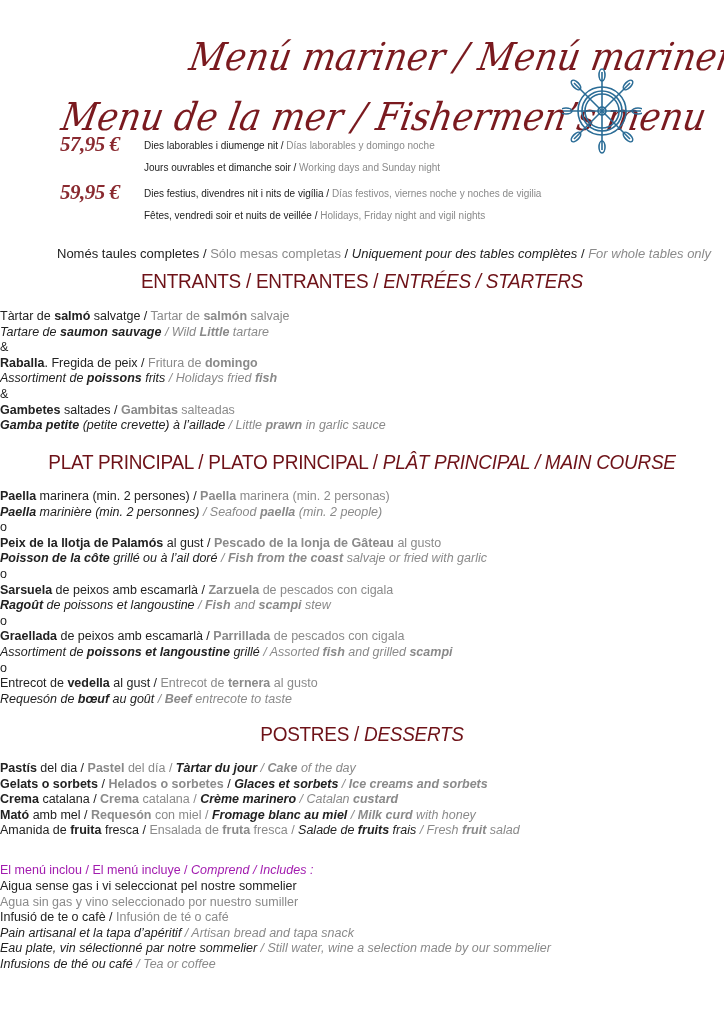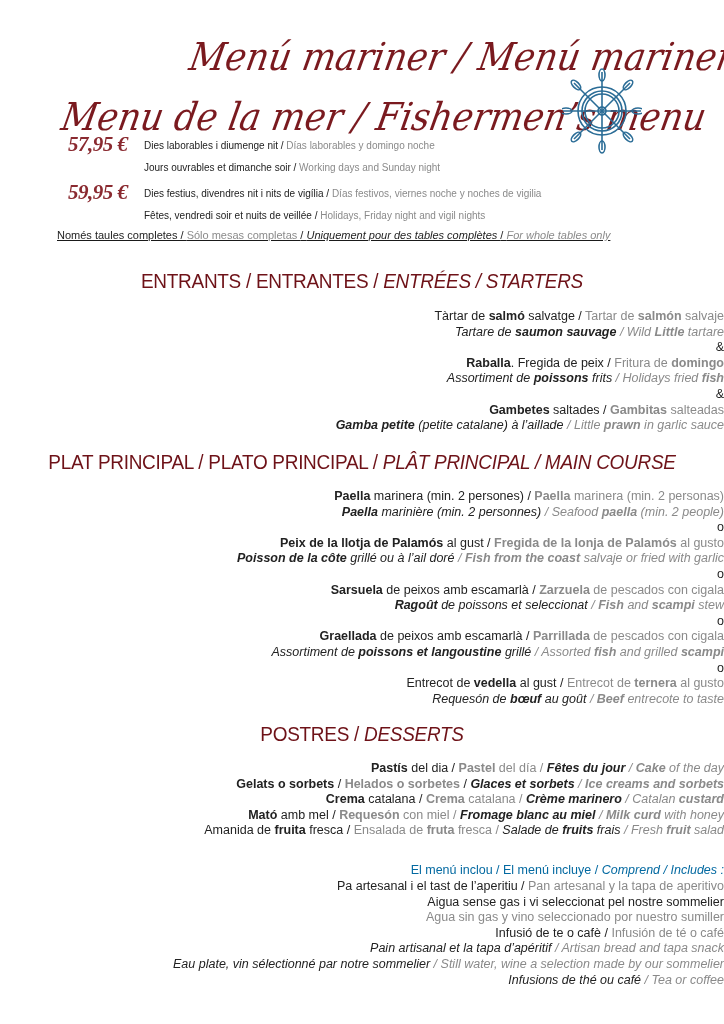--- a/index.html
+++ b/index.html
@@ -3,33 +3,33 @@
 <meta charset="utf-8">
 <style>
   html, body { margin: 0; padding: 0; background: #ffffff; }
   body { width: 724px; height: 1024px; position: relative; overflow: hidden;
          font-family: "Liberation Sans", sans-serif; color: #1a1a1a; }
   .title { position: absolute; font-family: "DejaVu Serif", serif; font-style: italic;
            color: #7a1a1f; font-weight: normal; transform: skewX(-8deg); letter-spacing: 0px; white-space: nowrap; }
   .title1 { left: 190px; top: 14px; font-size: 35px; transform: skewX(-10deg) scaleY(1.1); }
   .title2 { left: 62px; top: 74px; font-size: 35px; transform: skewX(-10deg) scaleY(1.1); }
   .wheel { position: absolute; left: 562px; top: 64px; width: 80px; height: 90px; }
-  .price { position: absolute; left: 68px; font-family: "Liberation Serif", serif; font-style: italic; font-weight: bold;
+  .price { position: absolute; left: 60px; font-family: "Liberation Serif", serif; font-style: italic; font-weight: bold;
            font-size: 21px; color: #8a2a30; letter-spacing: -0.5px; }
   .cond { position: absolute; left: 144px; font-size: 10px; white-space: nowrap; }
-  .note { position: absolute; left: 57px; top: 229px; font-size: 11px; white-space: nowrap; text-decoration: underline; }
+  .note { position: absolute; left: 57px; top: 246px; font-size: 13px; white-space: nowrap; }
   .gray { color: #8a8a8a; }
   .dark { color: #222; }
   .b { font-weight: bold; }
   .i { font-style: italic; }
   .section-title { position: absolute; left: 0; width: 724px; text-align: center; font-size: 19px;
                    color: #6e1218; font-weight: normal; letter-spacing: -0.3px; transform: scaleY(1.08); }
-  .block { position: absolute; left: 0; width: 724px; text-align: right; font-size: 12.5px; line-height: 15.6px; }
+  .block { position: absolute; left: 0; width: 724px; text-align: left; font-size: 12.5px; line-height: 15.6px; }
   .block .line { white-space: nowrap; }
-  .red { color: #0369a1; }
+  .red { color: #a21caf; }
 </style>
 </head>
 <body>
 
 <h1 class="title title1">Menú mariner / Menú marinero</h1>
 <h1 class="title title2">Menu de la mer / Fishermen’s menu</h1>
 
 <div class="wheel">
   <svg width="80" height="90" viewBox="0 0 80 90">
     <g fill="none" stroke="#2a6c96" stroke-width="1.6">
@@ -65,52 +65,51 @@
 
 <h2 class="section-title" style="top:271px;margin:0"><span class="">ENTRANTS / ENTRANTES / </span><span class="i">ENTRÉES / STARTERS</span></h2>
 <div class="block" style="top:309px">
     <div class="line"><span class="dark">Tàrtar de </span><span class="dark b">salmó</span><span class="dark"> salvatge / </span><span class="gray">Tartar de </span><span class="gray b">salmón</span><span class="gray"> salvaje</span></div>
     <div class="line"><span class="dark i">Tartare de </span><span class="dark i b">saumon sauvage</span><span class="gray i"> / </span><span class="gray i">Wild </span><span class="gray i b">Little</span><span class="gray i"> tartare</span></div>
     <div class="line"><span class="dark">&amp;</span></div>
     <div class="line"><span class="dark b">Raballa</span><span class="dark">. Fregida de peix / </span><span class="gray">Fritura de </span><span class="gray b">domingo</span></div>
     <div class="line"><span class="dark i">Assortiment de </span><span class="dark i b">poissons</span><span class="dark i"> frits</span><span class="gray i"> / Holidays fried </span><span class="gray i b">fish</span></div>
     <div class="line"><span class="dark">&amp;</span></div>
     <div class="line"><span class="dark b">Gambetes</span><span class="dark"> saltades / </span><span class="gray b">Gambitas</span><span class="gray"> salteadas</span></div>
-    <div class="line"><span class="dark i b">Gamba petite</span><span class="dark i"> (petite catalane) à l’aillade</span><span class="gray i"> / Little </span><span class="gray i b">prawn</span><span class="gray i"> in garlic sauce</span></div>
+    <div class="line"><span class="dark i b">Gamba petite</span><span class="dark i"> (petite crevette) à l’aillade</span><span class="gray i"> / Little </span><span class="gray i b">prawn</span><span class="gray i"> in garlic sauce</span></div>
   </div>
 
 <h2 class="section-title" style="top:452px;margin:0"><span class="">PLAT PRINCIPAL / PLATO PRINCIPAL / </span><span class="i">PLÂT PRINCIPAL / MAIN COURSE</span></h2>
 <div class="block" style="top:489px">
     <div class="line"><span class="dark b">Paella</span><span class="dark"> marinera (min. 2 persones) / </span><span class="gray b">Paella</span><span class="gray"> marinera (min. 2 personas)</span></div>
     <div class="line"><span class="dark i b">Paella</span><span class="dark i"> marinière (min. 2 personnes)</span><span class="gray i"> / Seafood </span><span class="gray i b">paella</span><span class="gray i"> (min. 2 people)</span></div>
     <div class="line"><span class="dark">o</span></div>
-    <div class="line"><span class="dark b">Peix de la llotja de Palamós</span><span class="dark"> al gust / </span><span class="gray b">Fregida de la lonja de Palamós</span><span class="gray"> al gusto</span></div>
+    <div class="line"><span class="dark b">Peix de la llotja de Palamós</span><span class="dark"> al gust / </span><span class="gray b">Pescado de la lonja de Gâteau</span><span class="gray"> al gusto</span></div>
     <div class="line"><span class="dark i b">Poisson de la côte</span><span class="dark i"> grillé ou à l’ail doré</span><span class="gray i"> / </span><span class="gray i b">Fish from the coast</span><span class="gray i"> salvaje or fried with garlic</span></div>
     <div class="line"><span class="dark">o</span></div>
     <div class="line"><span class="dark b">Sarsuela</span><span class="dark"> de peixos amb escamarlà / </span><span class="gray b">Zarzuela</span><span class="gray"> de pescados con cigala</span></div>
-    <div class="line"><span class="dark i b">Ragoût</span><span class="dark i"> de poissons et seleccionat</span><span class="gray i"> / </span><span class="gray i b">Fish</span><span class="gray i"> and </span><span class="gray i b">scampi</span><span class="gray i"> stew</span></div>
+    <div class="line"><span class="dark i b">Ragoût</span><span class="dark i"> de poissons et langoustine</span><span class="gray i"> / </span><span class="gray i b">Fish</span><span class="gray i"> and </span><span class="gray i b">scampi</span><span class="gray i"> stew</span></div>
     <div class="line"><span class="dark">o</span></div>
     <div class="line"><span class="dark b">Graellada</span><span class="dark"> de peixos amb escamarlà / </span><span class="gray b">Parrillada</span><span class="gray"> de pescados con cigala</span></div>
     <div class="line"><span class="dark i">Assortiment de </span><span class="dark i b">poissons et langoustine</span><span class="dark i"> grillé</span><span class="gray i"> / Assorted </span><span class="gray i b">fish</span><span class="gray i"> and grilled </span><span class="gray i b">scampi</span></div>
     <div class="line"><span class="dark">o</span></div>
     <div class="line"><span class="dark">Entrecot de </span><span class="dark b">vedella</span><span class="dark"> al gust / </span><span class="gray">Entrecot de </span><span class="gray b">ternera</span><span class="gray"> al gusto</span></div>
     <div class="line"><span class="dark i">Requesón de </span><span class="dark i b">bœuf</span><span class="dark i"> au goût</span><span class="gray i"> / </span><span class="gray i b">Beef</span><span class="gray i"> entrecote to taste</span></div>
   </div>
 
 <h2 class="section-title" style="top:724px;margin:0"><span class="">POSTRES / </span><span class="i">DESSERTS</span></h2>
 <div class="block" style="top:761px">
-    <div class="line"><span class="dark b">Pastís</span><span class="dark"> del dia / </span><span class="gray b">Pastel</span><span class="gray"> del día / </span><span class="dark i b">Fêtes du jour</span><span class="gray i"> / </span><span class="gray i b">Cake</span><span class="gray i"> of the day</span></div>
+    <div class="line"><span class="dark b">Pastís</span><span class="dark"> del dia / </span><span class="gray b">Pastel</span><span class="gray"> del día / </span><span class="dark i b">Tàrtar du jour</span><span class="gray i"> / </span><span class="gray i b">Cake</span><span class="gray i"> of the day</span></div>
     <div class="line"><span class="dark b">Gelats o sorbets</span><span class="dark"> / </span><span class="gray b">Helados o sorbetes</span><span class="dark"> / </span><span class="dark i b">Glaces et sorbets</span><span class="gray i"> / </span><span class="gray i b">Ice creams and sorbets</span></div>
     <div class="line"><span class="dark b">Crema</span><span class="dark"> catalana / </span><span class="gray b">Crema</span><span class="gray"> catalana / </span><span class="dark i b">Crème</span><span class="dark i b"> marinero</span><span class="gray i"> / Catalan </span><span class="gray i b">custard</span></div>
     <div class="line"><span class="dark b">Mató</span><span class="dark"> amb mel / </span><span class="gray b">Requesón</span><span class="gray"> con miel / </span><span class="dark i b">Fromage blanc au miel</span><span class="gray i"> / </span><span class="gray i b">Milk curd</span><span class="gray i"> with honey</span></div>
     <div class="line"><span class="dark">Amanida de </span><span class="dark b">fruita</span><span class="dark"> fresca / </span><span class="gray">Ensalada de </span><span class="gray b">fruta</span><span class="gray"> fresca / </span><span class="dark i">Salade de </span><span class="dark i b">fruits</span><span class="dark i"> frais</span><span class="gray i"> / Fresh </span><span class="gray i b">fruit</span><span class="gray i"> salad</span></div>
   </div>
 
 <div class="block" style="top:863px"><span class="red">El menú inclou / El menú incluye / </span><span class="red i">Comprend / Includes :</span></div>
 <div class="block" style="top:879px">
-    <div class="line"><span class="dark">Pa artesanal i el tast de l’aperitiu / </span><span class="gray">Pan artesanal y la tapa de aperitivo</span></div>
     <div class="line"><span class="dark">Aigua sense gas i vi seleccionat pel nostre sommelier</span></div>
     <div class="line"><span class="gray">Agua sin gas y vino seleccionado por nuestro sumiller</span></div>
     <div class="line"><span class="dark">Infusió de te o cafè / </span><span class="gray">Infusión de té o café</span></div>
     <div class="line"><span class="dark i">Pain artisanal et la tapa d’apéritif</span><span class="gray i"> / Artisan bread and tapa snack</span></div>
     <div class="line"><span class="dark i">Eau plate, vin sélectionné par notre sommelier</span><span class="gray i"> / Still water, wine a selection made by our sommelier</span></div>
     <div class="line"><span class="dark i">Infusions de thé ou café</span><span class="gray i"> / Tea or coffee</span></div>
   </div>
 
 </body></html>

